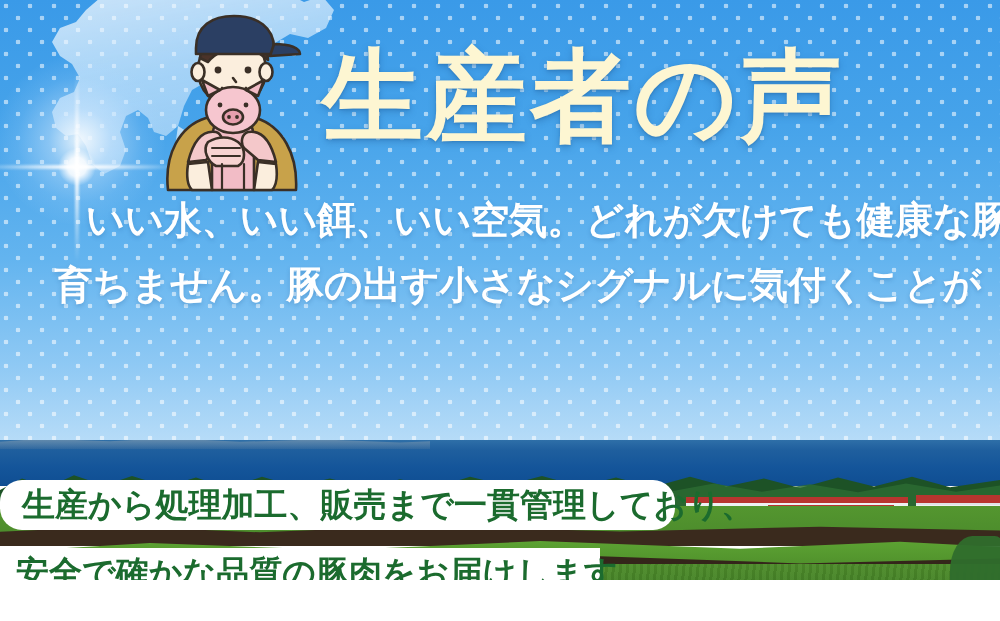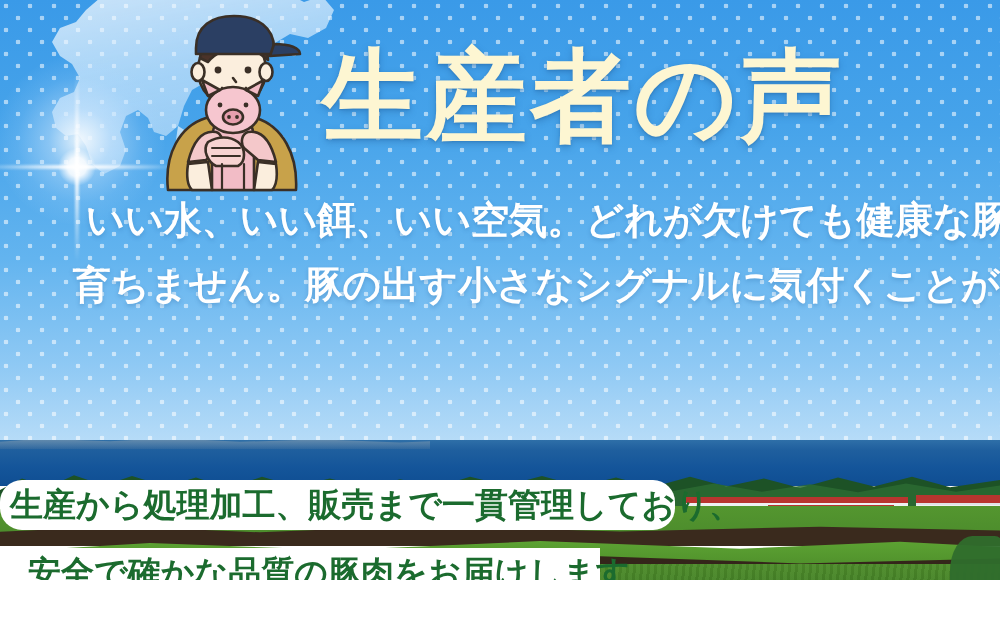--- a/index.html
+++ b/index.html
@@ -65,21 +65,21 @@
 
   
   .body-copy{
     position:absolute;left:0;top:188px;width:1000px;
     text-align:center;color:#ffffff;
     font-size:38px;line-height:65px;font-weight:700;letter-spacing:0px;
     text-shadow:0 2px 4px rgba(40,100,160,.30);
   }
   .body-copy .ln{display:block;white-space:nowrap;}
   .body-copy .ln1{text-align:left;padding-left:86px;}
-  .body-copy .ln2{text-align:right;padding-left:36px;}
+  .body-copy .ln2{text-align:center;padding-left:36px;}
 
   
   .photo{position:absolute;left:0;top:440px;width:1000px;height:181px;overflow:hidden;}
   .ocean{position:absolute;left:0;top:0;width:1000px;height:46px;
     background:linear-gradient(to bottom,#2e6fa8 0%,#1f5f9e 22%,#14559a 60%,#0f4e92 100%);}
   .farland{position:absolute;left:0;top:-3px;width:430px;height:12px;
     background:linear-gradient(to bottom,rgba(120,150,175,.85),rgba(90,125,160,.25));
     clip-path:polygon(0 40%,40px 15%,110px 35%,170px 10%,240px 40%,320px 20%,400px 45%,430px 35%,430px 100%,0 100%);}
   .treeline{position:absolute;left:0;top:28px;width:1000px;height:40px;
     background:#1d5226;
@@ -108,22 +108,22 @@
     border-radius:40% 20% 30% 40%;opacity:.95;}
   .grass-bottom{position:absolute;left:0;top:170px;width:1000px;height:14px;
     background:linear-gradient(to bottom,#5ca233,#66ad3a);}
 
   
   .banner{
     position:absolute;background:#ffffff;
     color:#1b6b2e;font-weight:700;font-size:33px;
     display:flex;align-items:center;white-space:nowrap;
   }
-  .banner1{left:0;top:480px;width:675px;height:50px;padding-left:10px;box-sizing:border-box;border-radius:22px;}
-  .banner2{left:0;top:548px;width:600px;height:50px;padding-left:28px;box-sizing:border-box;}
+  .banner1{left:0;top:480px;width:675px;height:50px;padding-left:22px;box-sizing:border-box;border-radius:22px;}
+  .banner2{left:0;top:548px;width:600px;height:50px;padding-left:16px;box-sizing:border-box;}
 </style>
 </head>
 <body>
 
 <div id="stage">
 
   <div class="sky"></div>
   <div class="dots"></div>
 
   <div class="mapwrap">

